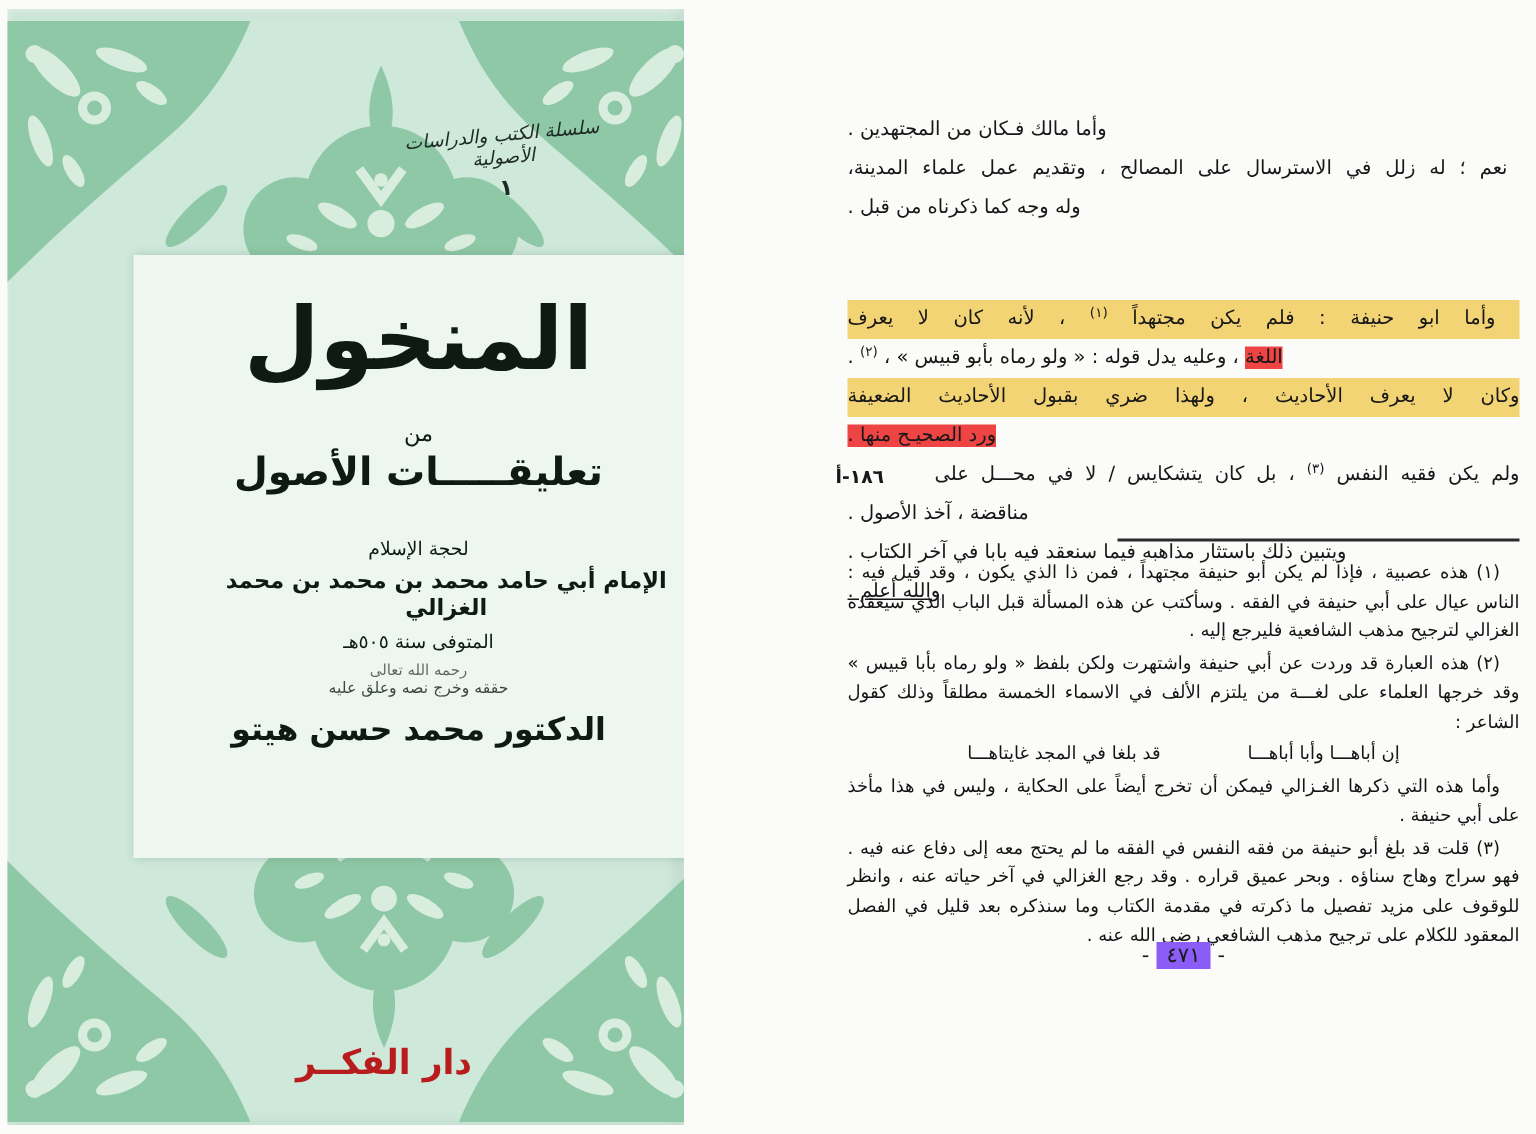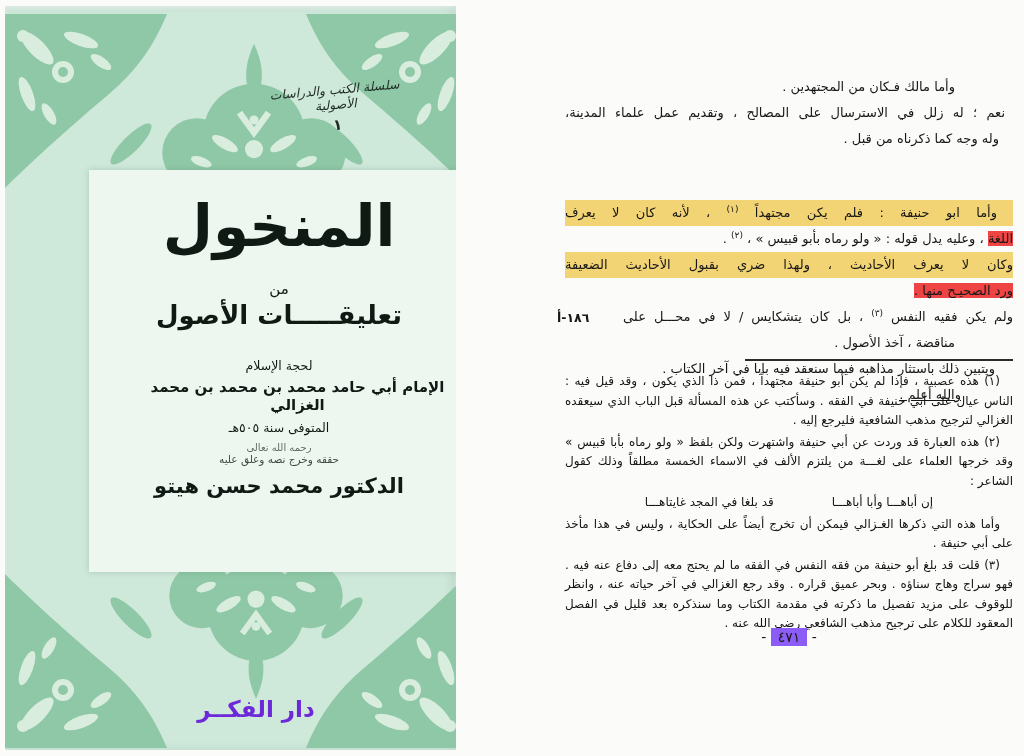--- a/index.html
+++ b/index.html
@@ -28,26 +28,26 @@
   .panel .t-main{font-size:58px;font-weight:bold;line-height:92px;margin-top:10px;letter-spacing:-1px;}
   .panel .t-min{font-size:15px;margin-top:8px;}
   .panel .t-sub{font-size:26px;font-weight:bold;margin-top:2px;}
   .panel .hon{font-size:12.5px;margin-top:28px;}
   .panel .auth{font-size:15px;font-weight:bold;margin-top:5px;padding-left:37px;}
   .panel .death{font-size:12.5px;margin-top:6px;}
   .panel .mercy{font-size:10px;margin-top:7px;opacity:.65;}
   .panel .edn{font-size:10.5px;margin-top:0;opacity:.8;}
   .panel .edr{font-size:21px;font-weight:bold;margin-top:9px;}
   .pub{position:absolute;left:120px;top:690px;width:262px;text-align:center;
-       font-size:23px;font-weight:bold;color:#6d28d9;direction:rtl;}
+       font-size:23px;font-weight:bold;color:#b91c1c;direction:rtl;}
 
   
   .main-text{position:absolute;left:565px;top:74px;width:448px;direction:rtl;
              font-size:13px;color:#171717;}
-  .line{line-height:26px;position:relative;text-align:right;}
+  .line{line-height:26px;position:relative;text-align:left;}
   .line.j{text-align:justify;text-align-last:justify;white-space:nowrap;}
   .line.pe{padding-left:58px;}
   .hl{background:#ef4444;}
   .line.hlbg{background:#f3d474;}
   sup{font-size:9px;vertical-align:5px;line-height:0;}
   .margin-note{position:absolute;left:-8px;top:1px;font-size:12.5px;font-weight:bold;
                background:#fff0;}
   .fn-sep{position:absolute;left:565px;top:359px;width:448px;direction:rtl;}
   .fn-sep .rule{width:268px;border-top:2px solid #2b2b2b;margin:0 0 0 auto;height:0;}
   .footnotes{position:absolute;left:565px;top:372px;width:448px;direction:rtl;

